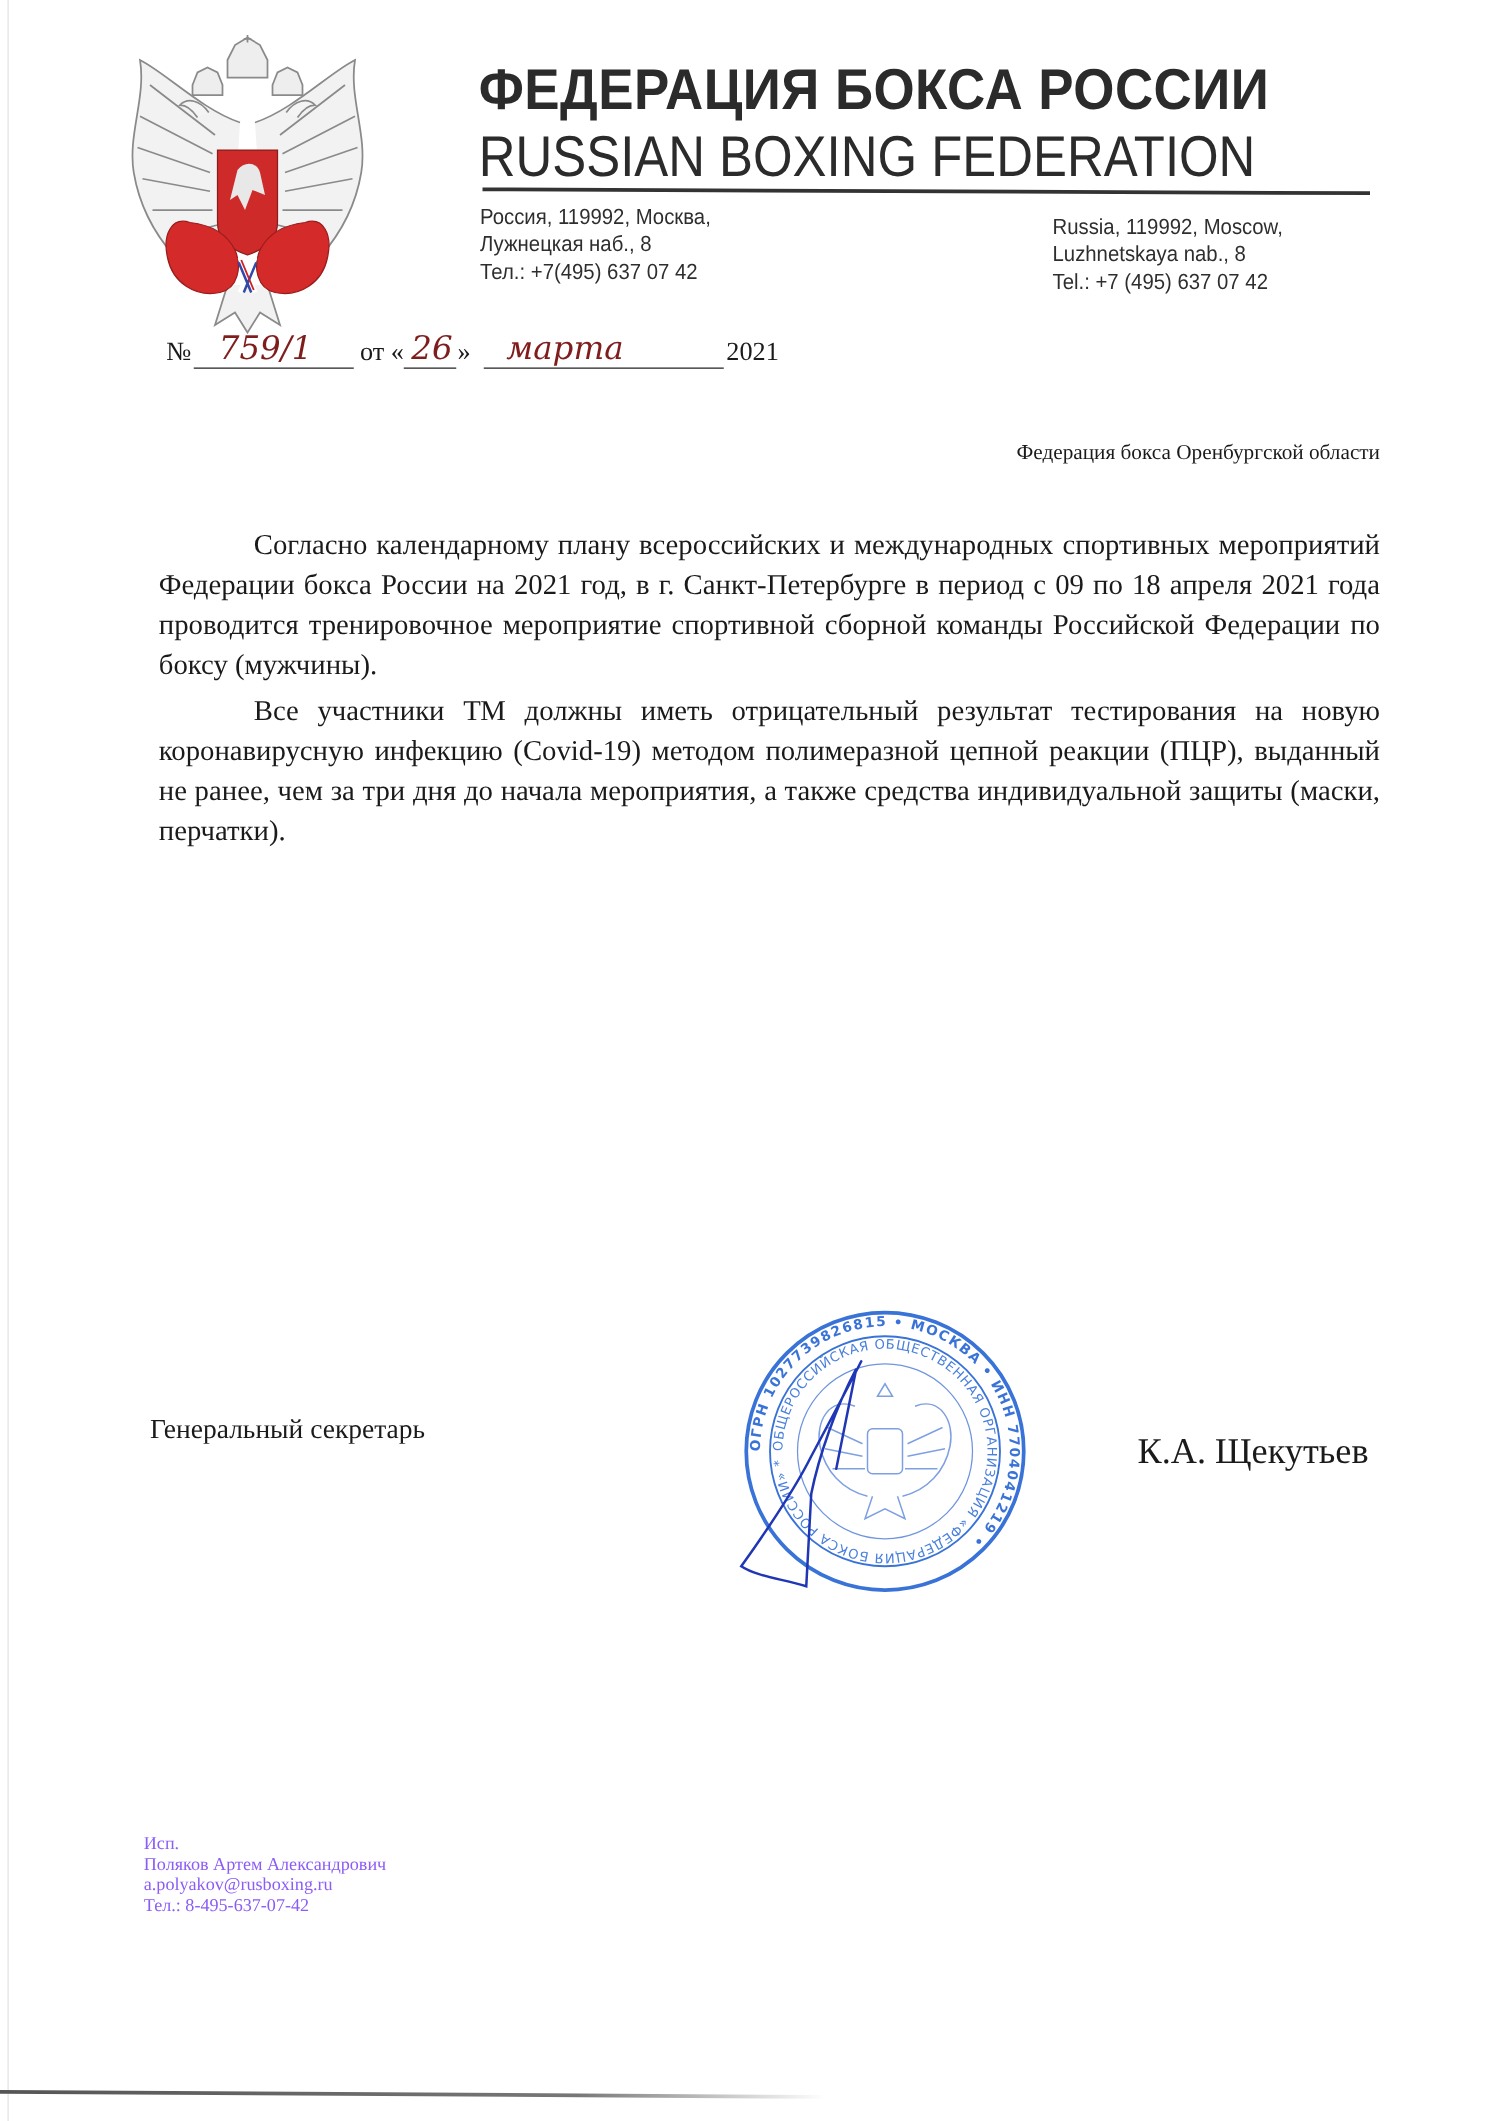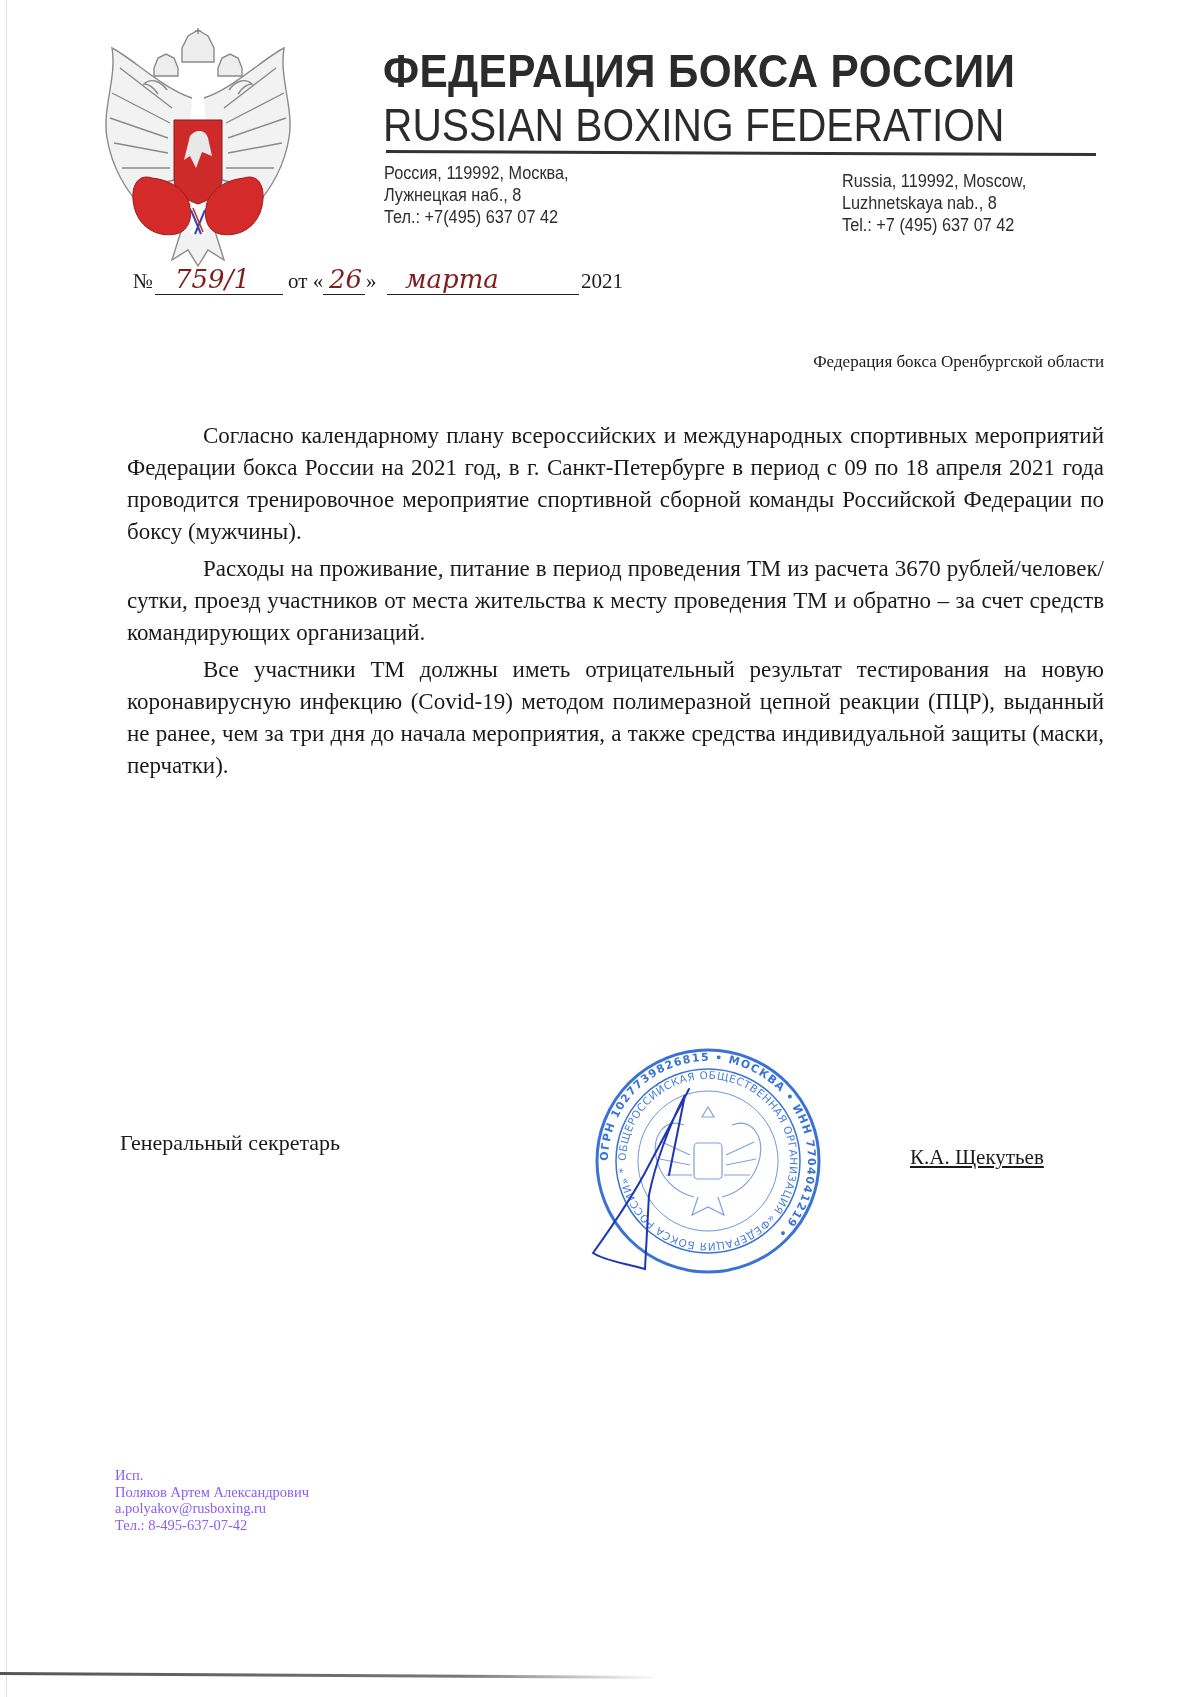--- a/index.html
+++ b/index.html
@@ -23,21 +23,21 @@
   .ref-line .fill { position: absolute; bottom: 3px; border-bottom: 1.3px solid #222; height: 30px; }
   .ref-line .hw { position: absolute; bottom: 4px; font-family: "DejaVu Serif", serif; font-style: italic; color: #7f1d1d; font-size: 26px; }
 
   .recipient { position: absolute; right: 96px; top: 352px; font-size: 17px; white-space: nowrap; }
 
   .body-text { position: absolute; left: 127px; top: 420px; width: 977px; font-size: 23px; line-height: 32px; text-align: justify; }
   .body-text p { margin: 0 0 5px 0; text-indent: 76px; }
   .body-text p:first-child { text-indent: 76px; }
 
   .sig-title { position: absolute; left: 120px; top: 1130px; font-size: 22px; white-space: nowrap; }
-  .sig-name { position: absolute; left: 910px; top: 1145px; font-size: 21px; white-space: nowrap; text-decoration: underline; }
+  .sig-name { position: absolute; left: 910px; top: 1145px; font-size: 29px; white-space: nowrap; }
   .stamp { position: absolute; left: 594px; top: 1047px; width: 228px; height: 228px; }
   .signature { position: absolute; left: 585px; top: 1085px; width: 120px; height: 190px; }
 
   .executor { position: absolute; left: 115px; top: 1467px; font-size: 14.5px; line-height: 16.5px; color: #8b5cf6; }
   .executor div { white-space: nowrap; }
 </style>
 </head>
 <body>
 
 <div class="page-edge"></div>
@@ -98,21 +98,20 @@
   <span class="lbl" style="left:233px">»</span>
   <span class="fill" style="left:254px;width:192px"></span>
   <span class="hw" style="left:272px">марта</span>
   <span class="lbl" style="left:448px">2021</span>
 </div>
 
 <div class="recipient">Федерация бокса Оренбургской области</div>
 
 <div class="body-text">
   <p>Согласно календарному плану всероссийских и международных спортивных мероприятий Федерации бокса России на 2021 год, в г. Санкт-Петербурге в период с 09 по 18 апреля 2021 года проводится тренировочное мероприятие спортивной сборной команды Российской Федерации по боксу (мужчины).</p>
-  <p>Расходы на проживание, питание в период проведения ТМ из расчета 3670 рублей/человек/сутки, проезд участников от места жительства к месту проведения ТМ и обратно – за счет средств командирующих организаций.</p>
   <p>Все участники ТМ должны иметь отрицательный результат тестирования на новую коронавирусную инфекцию (Covid-19) методом полимеразной цепной реакции (ПЦР), выданный не ранее, чем за три дня до начала мероприятия, а также средства индивидуальной защиты (маски, перчатки).</p>
 </div>
 
 <div class="sig-title">Генеральный секретарь</div>
 
 <svg class="stamp" viewBox="0 0 228 228">
   <defs>
     <path id="outerRing" d="M114,114 m-100,0 a100,100 0 1,1 200,0 a100,100 0 1,1 -200,0"></path>
     <path id="innerRing" d="M114,114 m-82,0 a82,82 0 1,1 164,0 a82,82 0 1,1 -164,0"></path>
   </defs>

